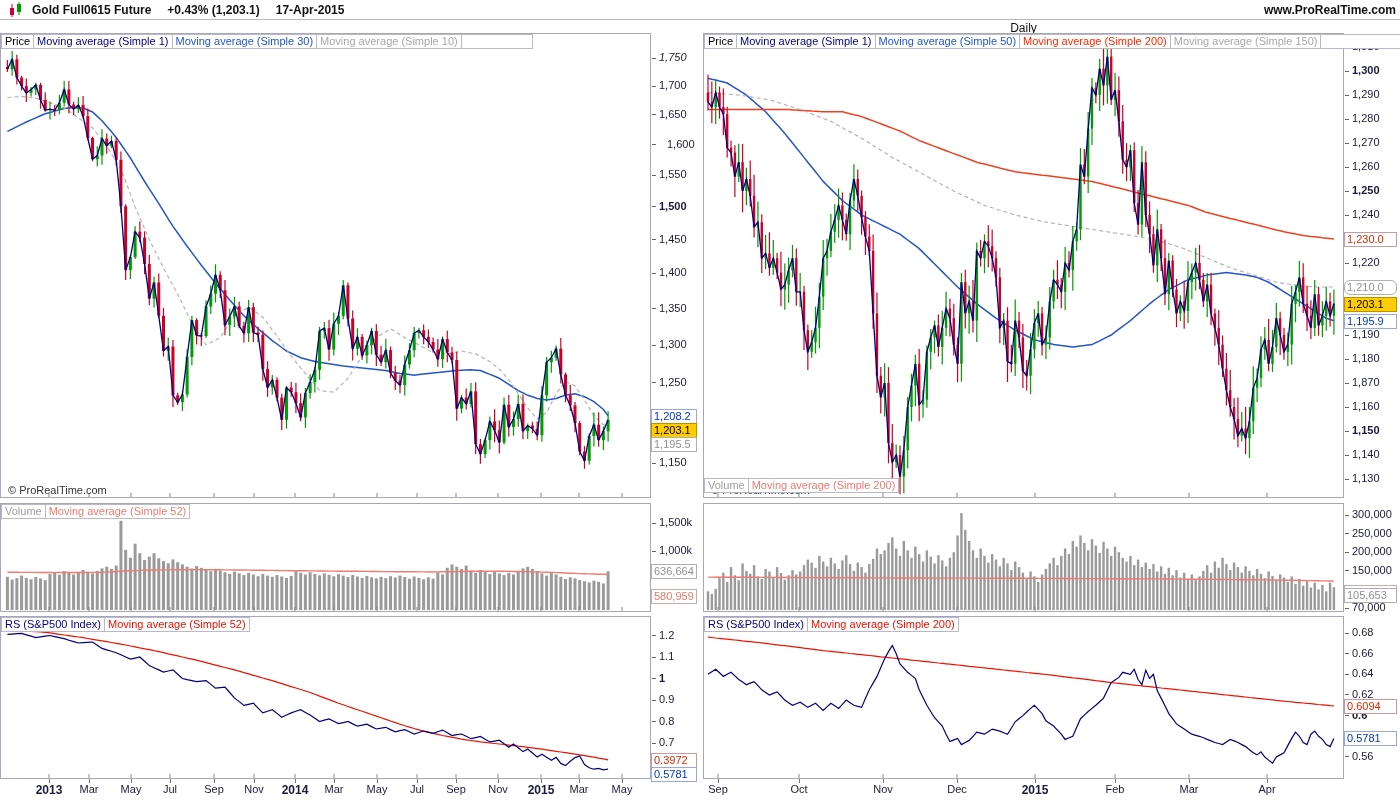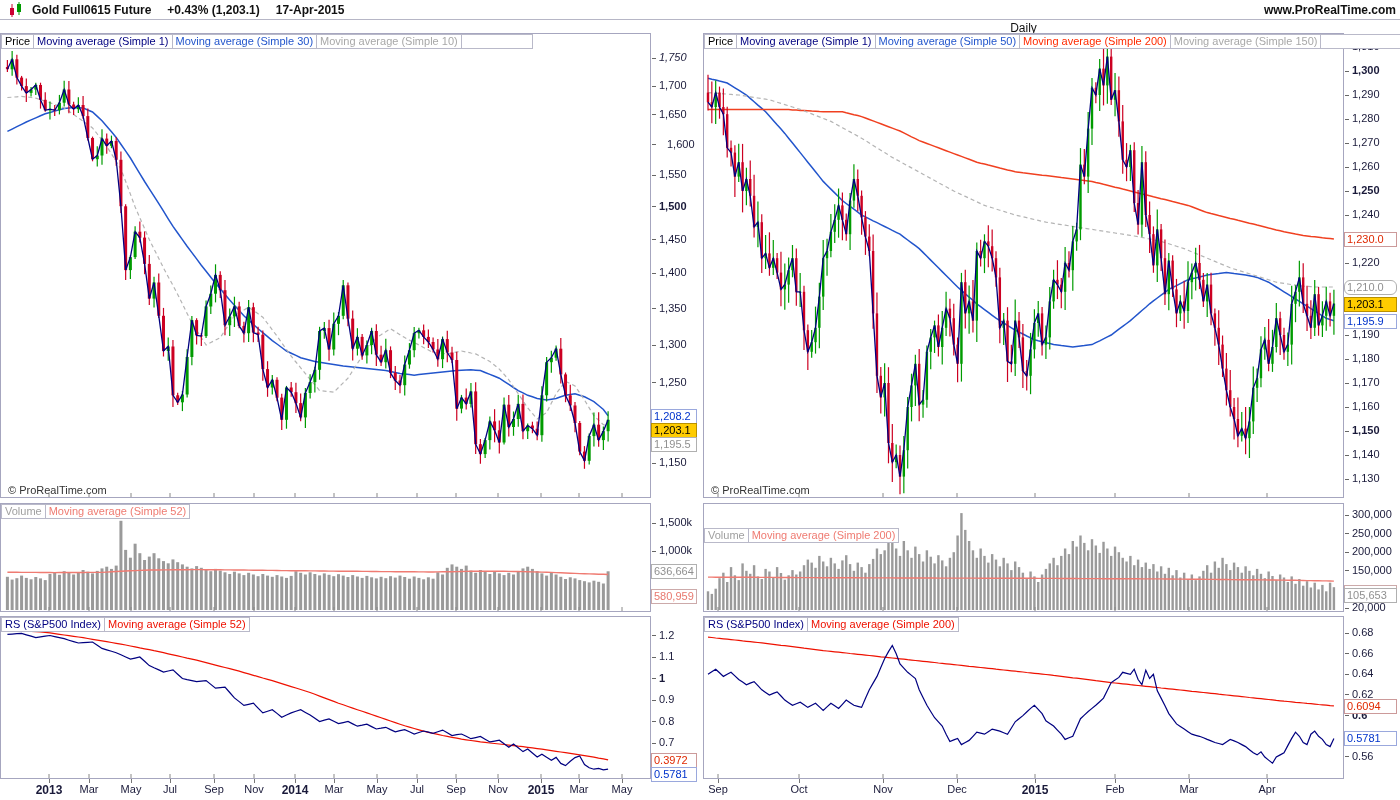--- a/index.html
+++ b/index.html
@@ -945,21 +945,21 @@
       <div class="axlabel bold" style="left: 1352px; top: 184px;">1,250</div>
       <div class="axtick" style="left: 1345px; top: 214.5px;"></div>
       <div class="axlabel" style="left: 1352px; top: 208px;">1,240</div>
       <div class="axtick" style="left: 1345px; top: 262.5px;"></div>
       <div class="axlabel" style="left: 1352px; top: 256px;">1,220</div>
       <div class="axtick" style="left: 1345px; top: 334.5px;"></div>
       <div class="axlabel" style="left: 1352px; top: 328px;">1,190</div>
       <div class="axtick" style="left: 1345px; top: 358.5px;"></div>
       <div class="axlabel" style="left: 1352px; top: 352px;">1,180</div>
       <div class="axtick" style="left: 1345px; top: 382.5px;"></div>
-      <div class="axlabel" style="left: 1352px; top: 376px;">1,170</div>
+      <div class="axlabel" style="left: 1352px; top: 376px;">1,870</div>
       <div class="axtick" style="left: 1345px; top: 406.5px;"></div>
       <div class="axlabel" style="left: 1352px; top: 400px;">1,160</div>
       <div class="axtick" style="left: 1345px; top: 430.5px;"></div>
       <div class="axlabel bold" style="left: 1352px; top: 424px;">1,150</div>
       <div class="axtick" style="left: 1345px; top: 454.5px;"></div>
       <div class="axlabel" style="left: 1352px; top: 448px;">1,140</div>
       <div class="axtick" style="left: 1345px; top: 478.5px;"></div>
       <div class="axlabel" style="left: 1352px; top: 472px;">1,130</div>
       <div class="badge red" style="left: 1344px; top: 232px; width: 47px;">1,230.0</div>
       <div class="badge gray" style="left: 1344px; top: 280px; width: 47px; border-radius: 6px;">1,210.0</div>
@@ -1136,31 +1136,31 @@
           <line x1="14" y1="103" x2="14" y2="107" stroke="#888" stroke-width="1"></line>
           <line x1="95" y1="103" x2="95" y2="107" stroke="#888" stroke-width="1"></line>
           <line x1="179" y1="103" x2="179" y2="107" stroke="#888" stroke-width="1"></line>
           <line x1="253" y1="103" x2="253" y2="107" stroke="#888" stroke-width="1"></line>
           <line x1="331" y1="103" x2="331" y2="107" stroke="#888" stroke-width="1"></line>
           <line x1="411" y1="103" x2="411" y2="107" stroke="#888" stroke-width="1"></line>
           <line x1="485" y1="103" x2="485" y2="107" stroke="#888" stroke-width="1"></line>
           <line x1="563" y1="103" x2="563" y2="107" stroke="#888" stroke-width="1"></line>
         </svg>
       </div>
-      <div class="legendbar" style="left: 704px; top: 528px;"><span class="chip" style="color: rgb(160, 160, 160);">Volume</span><span class="chip" style="color: rgb(239, 123, 114);">Moving average (Simple 200)</span></div>
+      <div class="legendbar" style="left: 704px; top: 478px;"><span class="chip" style="color: rgb(160, 160, 160);">Volume</span><span class="chip" style="color: rgb(239, 123, 114);">Moving average (Simple 200)</span></div>
       <div class="axtick" style="left: 1345px; top: 514.5px;"></div>
       <div class="axlabel" style="left: 1352px; top: 508px;">300,000</div>
       <div class="axtick" style="left: 1345px; top: 533.1px;"></div>
       <div class="axlabel" style="left: 1352px; top: 526.6px;">250,000</div>
       <div class="axtick" style="left: 1345px; top: 551.7px;"></div>
       <div class="axlabel" style="left: 1352px; top: 545.2px;">200,000</div>
       <div class="axtick" style="left: 1345px; top: 570.3px;"></div>
       <div class="axlabel" style="left: 1352px; top: 563.8px;">150,000</div>
       <div class="axtick" style="left: 1345px; top: 607.5px;"></div>
-      <div class="axlabel" style="left: 1352px; top: 601px;">20,000</div>
+      <div class="axlabel" style="left: 1352px; top: 601px;">70,000</div>
       <div class="badge salmon" style="left: 1344px; top: 574.122px; width: 47px;">122,254</div>
       <div class="badge gray" style="left: 1344px; top: 588.122px; width: 47px;">105,653</div>
       <div class="pane" style="left: 703px; top: 616px; width: 639px; height: 161px;">
         <svg width="639" height="161" viewBox="0 0 639 161">
           <polyline fill="none" stroke="#ee1100" stroke-width="1.2" points="4.0,20.1 7.8,20.5 11.7,21.0 15.5,21.4 19.4,21.8 23.2,22.2 27.0,22.6 30.9,23.0 34.7,23.4 38.6,23.9 42.4,24.3 46.2,24.7 50.1,25.1 53.9,25.5 57.8,25.9 61.6,26.3 65.4,26.8 69.3,27.3 73.1,27.8 77.0,28.3 80.8,28.7 84.6,29.2 88.5,29.7 92.3,30.2 96.2,30.7 100.0,31.2 103.8,31.6 107.7,32.1 111.5,32.6 115.4,33.1 119.2,33.6 123.0,34.0 126.9,34.4 130.7,34.8 134.6,35.2 138.4,35.6 142.2,36.0 146.1,36.5 149.9,36.9 153.8,37.3 157.6,37.7 161.4,38.1 165.3,38.5 169.1,38.9 173.0,39.3 176.8,39.8 180.6,40.2 184.5,40.6 188.3,41.0 192.2,41.4 196.0,41.8 199.8,42.2 203.7,42.7 207.5,43.1 211.4,43.5 215.2,43.9 219.0,44.3 222.9,44.7 226.7,45.1 230.6,45.5 234.4,46.0 238.2,46.4 242.1,46.8 245.9,47.2 249.8,47.6 253.6,48.0 257.4,48.4 261.3,48.8 265.1,49.3 269.0,49.7 272.8,50.1 276.6,50.5 280.5,50.9 284.3,51.3 288.2,51.7 292.0,52.2 295.8,52.6 299.7,53.0 303.5,53.4 307.4,53.8 311.2,54.2 315.0,54.6 318.9,55.0 322.7,55.5 326.6,55.9 330.4,56.3 334.2,56.7 338.1,57.1 341.9,57.5 345.8,57.9 349.6,58.4 353.4,58.8 357.3,59.3 361.1,59.8 365.0,60.3 368.8,60.8 372.6,61.2 376.5,61.7 380.3,62.2 384.2,62.7 388.0,63.2 391.8,63.7 395.7,64.1 399.5,64.6 403.4,65.1 407.2,65.6 411.0,66.0 414.9,66.4 418.7,66.8 422.6,67.2 426.4,67.7 430.2,68.1 434.1,68.5 437.9,68.9 441.8,69.3 445.6,69.7 449.4,70.1 453.3,70.5 457.1,71.0 461.0,71.4 464.8,71.8 468.6,72.2 472.5,72.6 476.3,73.0 480.2,73.4 484.0,73.8 487.8,74.3 491.7,74.7 495.5,75.1 499.4,75.5 503.2,75.9 507.0,76.3 510.9,76.7 514.7,77.2 518.6,77.6 522.4,78.0 526.2,78.4 530.1,78.8 533.9,79.2 537.8,79.6 541.6,80.0 545.4,80.5 549.3,80.9 553.1,81.3 557.0,81.7 560.8,82.1 564.6,82.5 568.5,82.9 572.3,83.4 576.2,83.8 580.0,84.2 583.8,84.5 587.7,84.9 591.5,85.3 595.4,85.6 599.2,86.0 603.0,86.4 606.9,86.7 610.7,87.1 614.6,87.5 618.4,87.8 622.2,88.2 626.1,88.6 629.9,88.9"></polyline>
           <polyline fill="none" stroke="#000080" stroke-width="1.2" points="4.0,57.3 7.8,54.7 11.7,52.2 15.5,55.8 19.4,59.4 23.2,57.3 27.0,55.3 30.9,58.9 34.7,62.5 38.6,65.1 42.4,67.7 46.2,66.1 50.1,64.6 53.9,68.7 57.8,72.8 61.6,75.4 65.4,78.0 69.3,76.4 73.1,74.9 77.0,79.0 80.8,83.1 84.6,85.7 88.5,88.3 92.3,86.8 96.2,85.2 100.0,87.8 103.8,90.4 107.7,88.3 111.5,86.2 115.4,89.9 119.2,93.5 123.0,89.9 126.9,86.2 130.7,88.8 134.6,91.4 138.4,87.3 142.2,83.1 146.1,85.7 149.9,88.3 153.8,89.3 157.6,90.4 161.4,81.6 165.3,72.8 169.1,66.1 173.0,59.4 176.8,50.6 180.6,41.8 184.5,34.6 188.3,28.4 192.2,36.7 196.0,47.0 199.8,51.1 203.7,55.3 207.5,58.4 211.4,61.5 215.2,72.8 219.0,80.6 222.9,88.3 226.7,94.5 230.6,100.7 234.4,104.8 238.2,109.0 242.1,117.2 245.9,124.5 249.8,122.9 253.6,121.4 257.4,127.6 261.3,125.5 265.1,123.4 269.0,119.3 272.8,115.2 276.6,116.2 280.5,117.2 284.3,114.7 288.2,112.1 292.0,113.1 295.8,114.1 299.7,115.7 303.5,117.2 307.4,111.0 311.2,104.8 315.0,101.7 318.9,98.6 322.7,95.0 326.6,91.4 330.4,88.3 334.2,92.4 338.1,96.6 341.9,103.8 345.8,106.4 349.6,109.0 353.4,113.1 357.3,117.2 361.1,122.4 365.0,120.8 368.8,119.3 372.6,110.5 376.5,101.7 380.3,98.1 384.2,94.5 388.0,91.4 391.8,88.3 395.7,84.7 399.5,81.1 403.4,73.3 407.2,65.6 411.0,63.0 414.9,60.4 418.7,55.3 422.6,56.3 426.4,57.3 430.2,52.2 434.1,62.5 437.9,67.7 441.8,53.2 445.6,61.5 449.4,57.3 453.3,73.8 457.1,81.1 461.0,88.8 464.8,96.6 468.6,101.7 472.5,106.9 476.3,109.5 480.2,112.1 484.0,114.7 487.8,117.2 491.7,118.3 495.5,119.3 499.4,120.8 503.2,122.4 507.0,123.9 510.9,125.5 514.7,126.5 518.6,127.6 522.4,125.0 526.2,122.4 530.1,123.9 533.9,125.5 537.8,127.6 541.6,129.6 545.4,132.7 549.3,135.8 553.1,137.9 557.0,134.8 560.8,140.0 564.6,143.1 568.5,146.2 572.3,140.0 576.2,137.9 580.0,135.8 583.8,128.6 587.7,121.4 591.5,115.2 595.4,119.3 599.2,125.5 603.0,127.6 606.9,117.2 610.7,114.1 614.6,119.3 618.4,122.4 622.2,127.6 626.1,129.6 629.9,121.4"></polyline>
           <line x1="14" y1="157" x2="14" y2="161" stroke="#888" stroke-width="1"></line>
           <line x1="95" y1="157" x2="95" y2="161" stroke="#888" stroke-width="1"></line>
           <line x1="179" y1="157" x2="179" y2="161" stroke="#888" stroke-width="1"></line>
           <line x1="253" y1="157" x2="253" y2="161" stroke="#888" stroke-width="1"></line>

